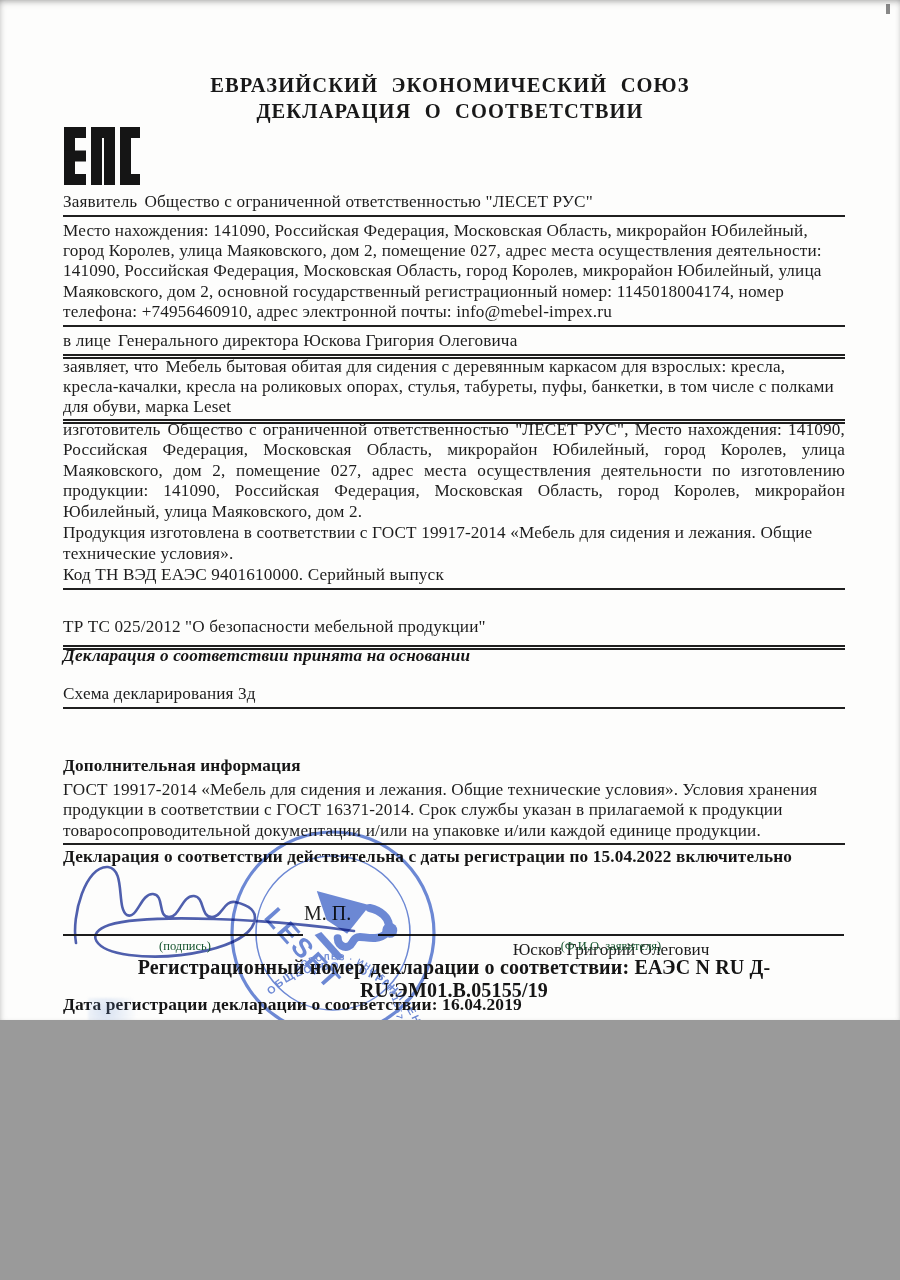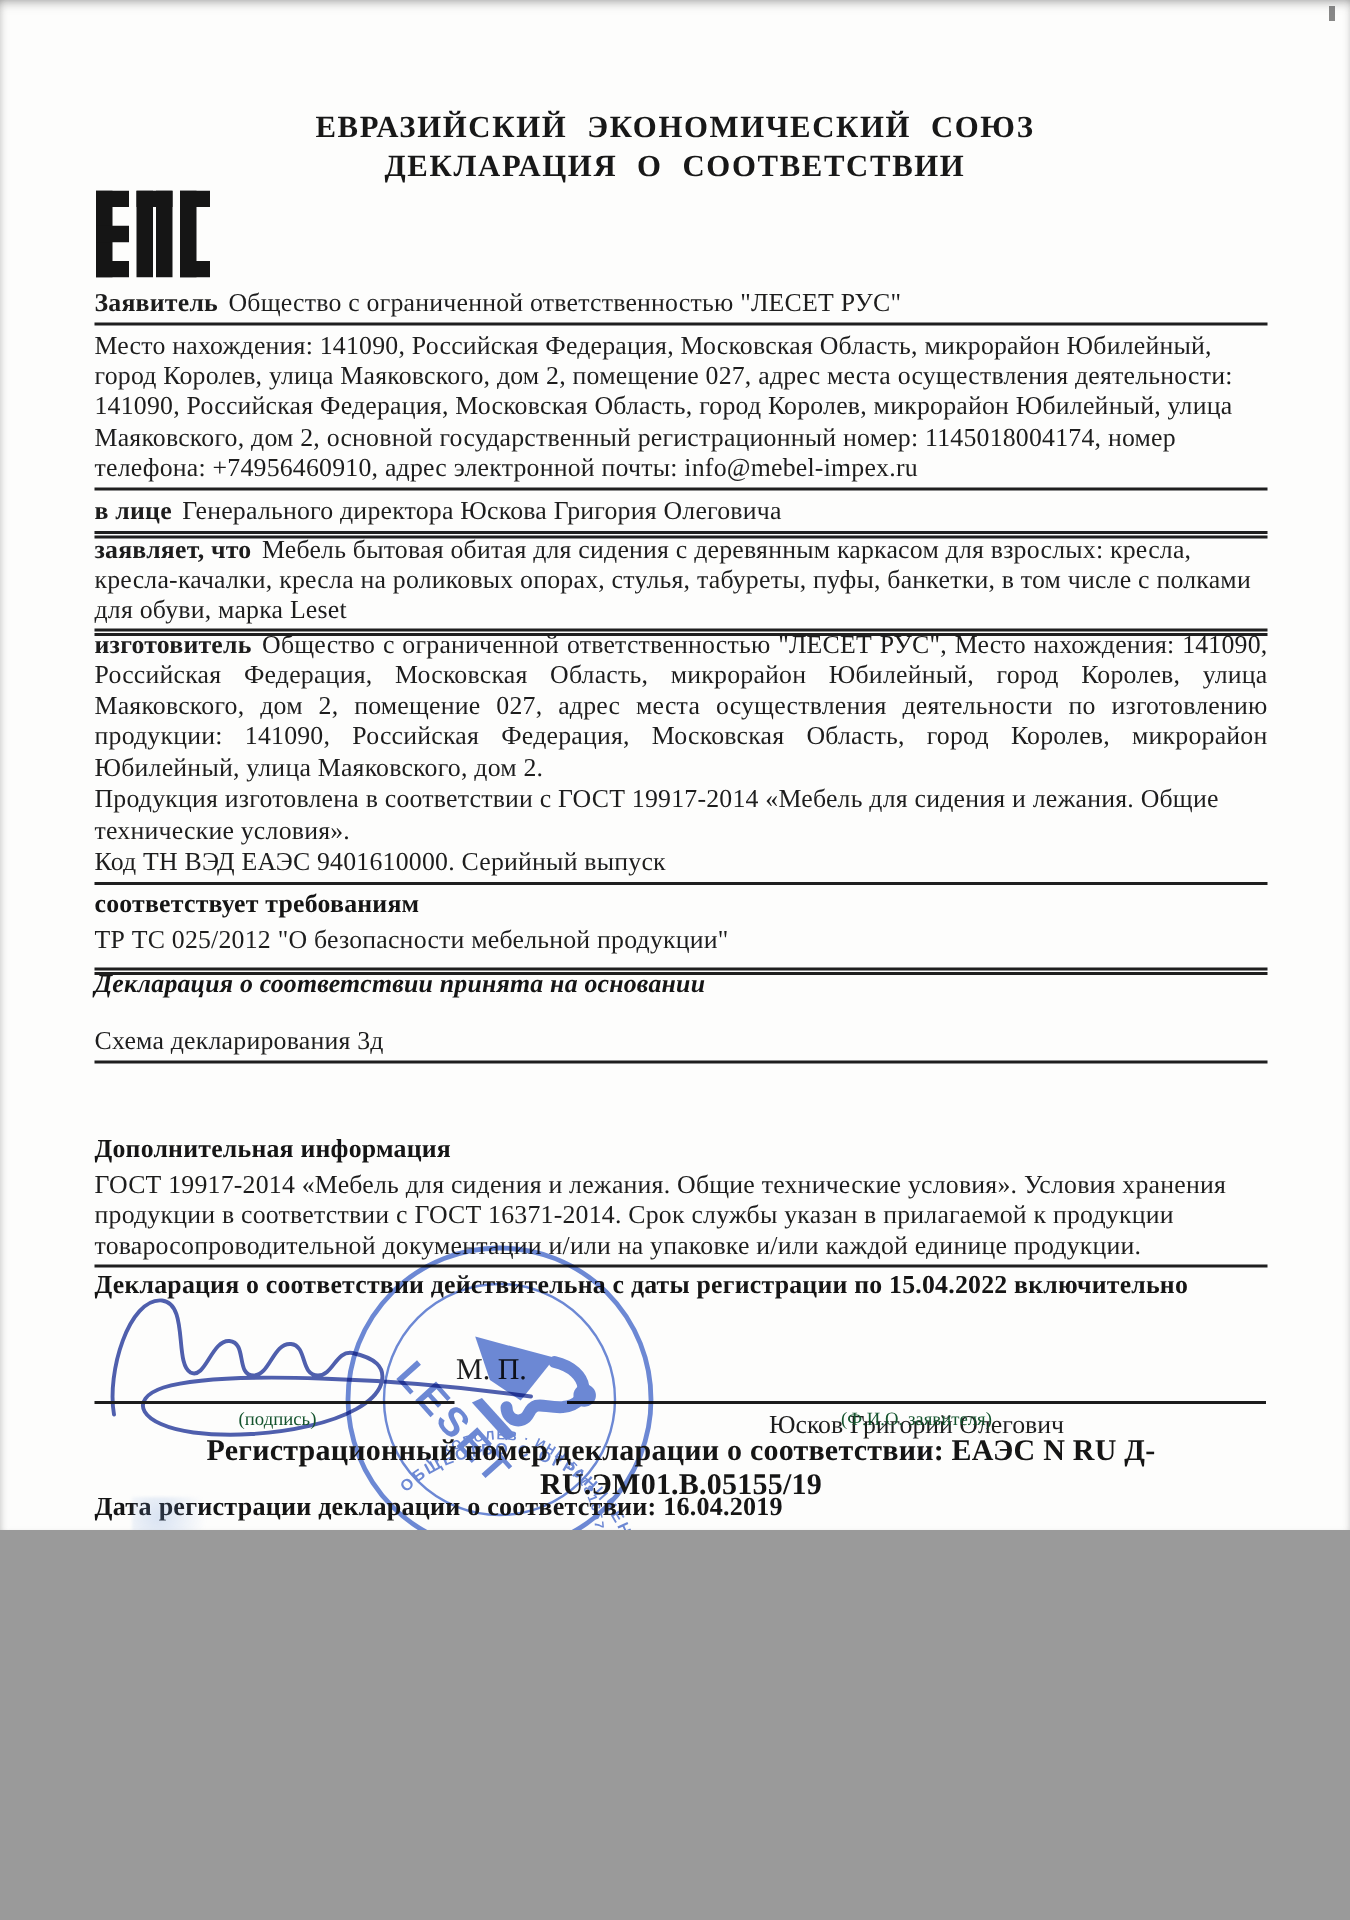--- a/index.html
+++ b/index.html
@@ -11,21 +11,21 @@
     box-shadow:inset 0 5px 7px -4px rgba(90,90,90,.55),
                inset 4px 0 6px -4px rgba(120,120,120,.35),
                inset -3px 0 5px -3px rgba(150,150,150,.3);
   }
   .abs{position:absolute;}
   .sec{left:63px;width:782px;font-size:17.2px;letter-spacing:.15px;}
   .title{left:0;width:100%;text-align:center;font-weight:bold;font-size:20.5px;
          letter-spacing:1.1px;word-spacing:7px;color:#181818;}
   .rule-b{border-bottom:2px solid #1f1f1f;}
   .rule-d{border-bottom:5px double #1f1f1f;}
-  .lbl{font-weight:bold;margin-right:7px;}
+  .lbl{font-weight:normal;margin-right:7px;}
   .just{text-align:justify;}
   .bold-line{font-weight:bold;color:#151515;}
   .cap{font-size:12.5px;color:#14532d;text-align:center;}
   .sigline{border-bottom:2px solid #1c1c1c;height:0;}
   .stamp-svg{mix-blend-mode:multiply;opacity:.82;}
   .sig-svg{mix-blend-mode:multiply;opacity:.9;}
   .smudge{left:455px;top:1140px;width:190px;height:110px;border-radius:50%;
           background:radial-gradient(ellipse at center,rgba(120,155,220,.16),rgba(120,155,220,0) 70%);
           filter:blur(3px);}
   .speck{left:462px;top:1080px;width:4px;height:5px;background:#3a3a3a;border-radius:50%;opacity:.75;}
@@ -75,21 +75,20 @@
   </div>
 
   <div class="abs sec just" style="top:420px;line-height:20.4px;">
     <span class="lbl">изготовитель</span><span>Общество с ограниченной ответственностью "ЛЕСЕТ РУС", Место нахождения: 141090, Российская Федерация, Московская Область, микрорайон Юбилейный, город Королев, улица Маяковского, дом 2, помещение 027, адрес места осуществления деятельности по изготовлению продукции: 141090, Российская Федерация, Московская Область, город Королев, микрорайон Юбилейный, улица Маяковского, дом 2.</span>
   </div>
 
   <div class="abs sec" style="top:523px;line-height:20.5px;">Продукция изготовлена в соответствии с ГОСТ 19917-2014 «Мебель для сидения и лежания. Общие технические условия».</div>
 
   <div class="abs sec rule-b" style="top:565px;padding-bottom:3px;">Код ТН ВЭД ЕАЭС 9401610000. Серийный выпуск</div>
 
-  <div class="abs sec bold-line" style="top:593px;">соответствует требованиям</div>
   <div class="abs sec rule-d" style="top:617px;padding-bottom:8px;">ТР ТС 025/2012 "О безопасности мебельной продукции"</div>
 
   <div class="abs sec bold-line" style="top:646px;font-style:italic;">Декларация о соответствии принята на основании</div>
   <div class="abs sec rule-b" style="top:684px;padding-bottom:3px;">Схема декларирования 3д</div>
 
   <div class="abs sec bold-line" style="top:756px;">Дополнительная информация</div>
   <div class="abs sec rule-b" style="top:780px;line-height:20.3px;padding-bottom:2px;">ГОСТ 19917-2014 «Мебель для сидения и лежания. Общие технические условия».  Условия хранения продукции в соответствии с ГОСТ 16371-2014. Срок службы указан  в  прилагаемой  к  продукции товаросопроводительной документации и/или на упаковке и/или каждой единице продукции.</div>
 
   <div class="abs sec bold-line" style="top:847px;">Декларация о соответствии  действительна с даты регистрации по 15.04.2022 включительно</div>
 

